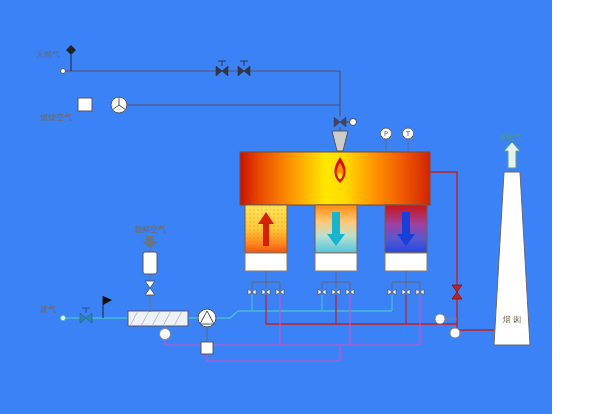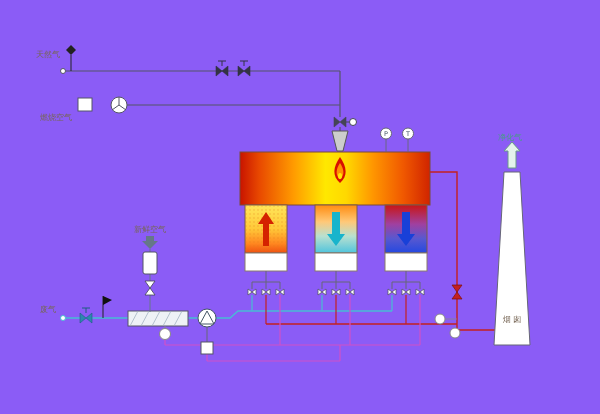--- a/index.html
+++ b/index.html
@@ -1,16 +1,16 @@
 <!DOCTYPE html>
 <html><head>
 <meta charset="utf-8">
 <style>
   html,body{margin:0;padding:0;background:#fff;}
-  #stage{position:relative;width:600px;height:414px;background:#8b5cf6;overflow:hidden;
+  #stage{position:relative;width:552px;height:414px;background:#3b82f6;overflow:hidden;
          font-family:"DejaVu Sans",sans-serif;}
   svg{position:absolute;top:0;left:0;}
   text{font-family:"DejaVu Sans",sans-serif;}
   .lbl{fill:#776655;font-size:8px;}
   .lbl-teal{fill:#4a9a8a;font-size:8px;}
   .inst{fill:#445566;font-size:6.5px;}
 </style>
 </head>
 <body>
 

